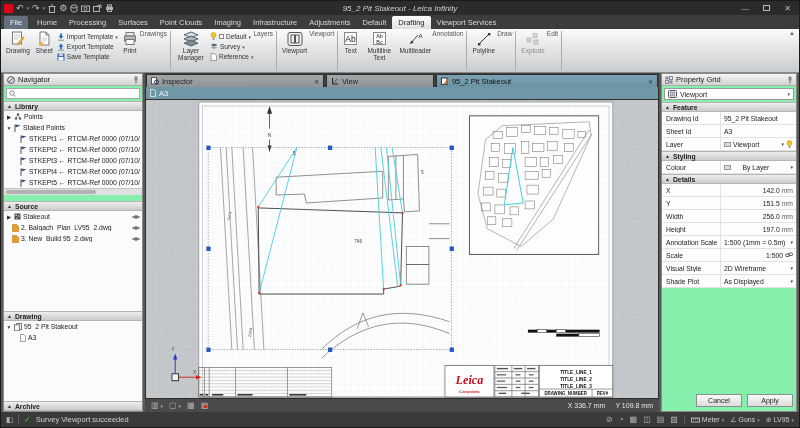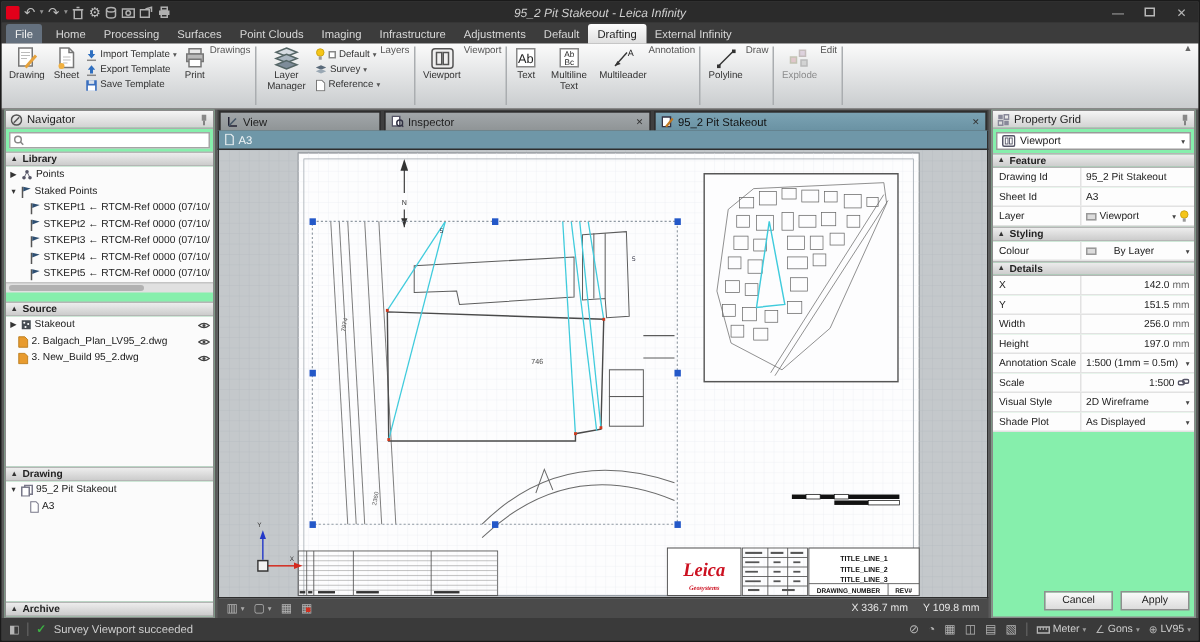--- a/index.html
+++ b/index.html
@@ -144,21 +144,21 @@
     <span class="rtab file">File</span>
     <span class="rtab">Home</span>
     <span class="rtab">Processing</span>
     <span class="rtab">Surfaces</span>
     <span class="rtab">Point Clouds</span>
     <span class="rtab">Imaging</span>
     <span class="rtab">Infrastructure</span>
     <span class="rtab">Adjustments</span>
     <span class="rtab">Default</span>
     <span class="rtab active">Drafting</span>
-    <span class="rtab">External Infinity</span>
+    <span class="rtab">Viewport Services</span>
   </div>
 
   <div class="ribbon">
     <div class="rgroup">
       <div class="body">
         <div class="bigbtn">
           <svg width="16" height="16">
               <rect x="2.5" y="1" width="9" height="12" fill="#fff" stroke="#777"></rect>
               <path d="M4 4h6M4 6h6M4 8h4" stroke="#bbb" stroke-width="0.8"></path>
               <line x1="7" y1="14" x2="14" y2="6" stroke="#e6a23c" stroke-width="2"></line>
@@ -475,36 +475,36 @@
         </div>
       </div>
       <div class="sechead archivebar">
         <span class="tri">▲</span>
         <span>Archive</span>
       </div>
     </div>
 
     <div class="center">
       <div class="doctabs">
+        <div class="dtab t2">
+          <svg width="8" height="8">
+              <rect x="0.5" y="0.5" width="5" height="6.5" fill="#fff" stroke="#556"></rect>
+              <circle cx="5.5" cy="5" r="2" fill="none" stroke="#334"></circle>
+              <line x1="6.9" y1="6.4" x2="8" y2="7.6" stroke="#334"></line>
+            </svg>
+          <span>Inspector</span>
+          <span class="x">✕</span>
+        </div>
         <div class="dtab t1">
           <svg width="8" height="8">
               <line x1="1.5" y1="7" x2="1.5" y2="1" stroke="#223"></line>
               <line x1="1.5" y1="7" x2="7" y2="7" stroke="#223"></line>
               <line x1="1.5" y1="7" x2="6.3" y2="2" stroke="#456"></line>
             </svg>
           <span>View</span>
-        </div>
-        <div class="dtab t2">
-          <svg width="8" height="8">
-              <rect x="0.5" y="0.5" width="5" height="6.5" fill="#fff" stroke="#556"></rect>
-              <circle cx="5.5" cy="5" r="2" fill="none" stroke="#334"></circle>
-              <line x1="6.9" y1="6.4" x2="8" y2="7.6" stroke="#334"></line>
-            </svg>
-          <span>Inspector</span>
-          <span class="x">✕</span>
         </div>
         <div class="dtab act">
           <svg width="8" height="8">
               <rect x="0.5" y="1" width="5.5" height="6.5" fill="#fff" stroke="#334"></rect>
               <line x1="3" y1="7.5" x2="7.5" y2="2" stroke="#c07820" stroke-width="1.4"></line>
             </svg>
           <span>95_2 Pit Stakeout</span>
           <span class="x">✕</span>
         </div>
       </div>

